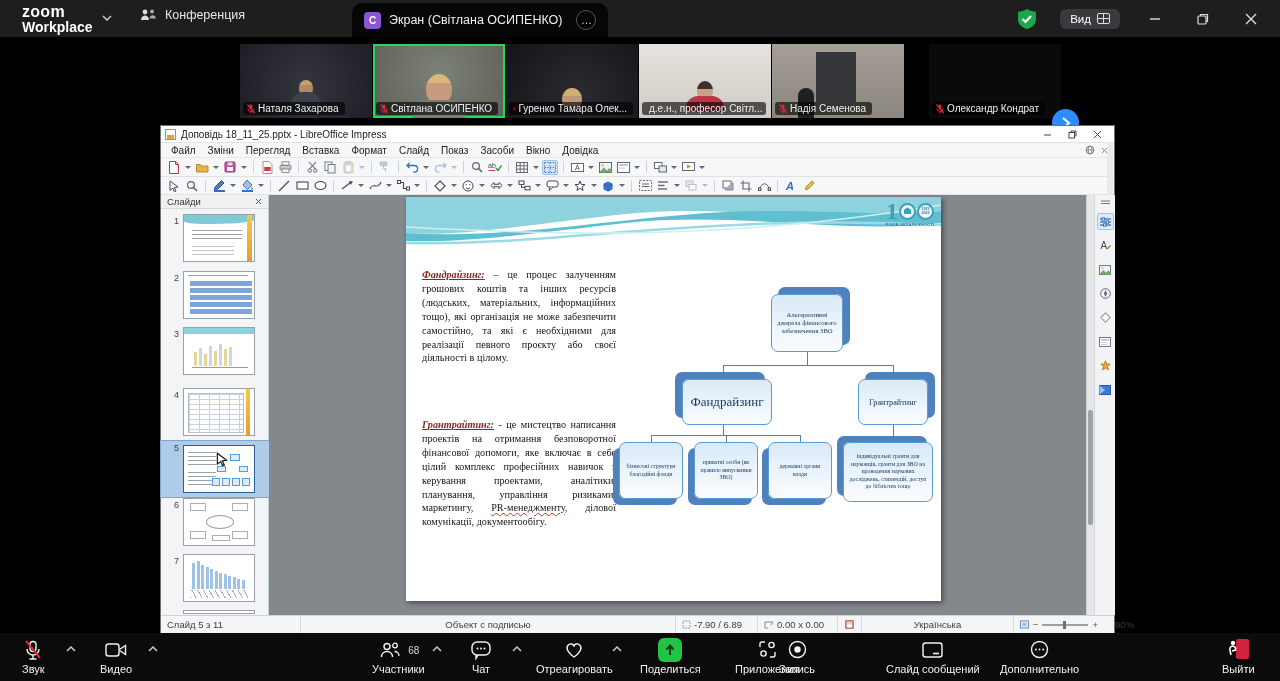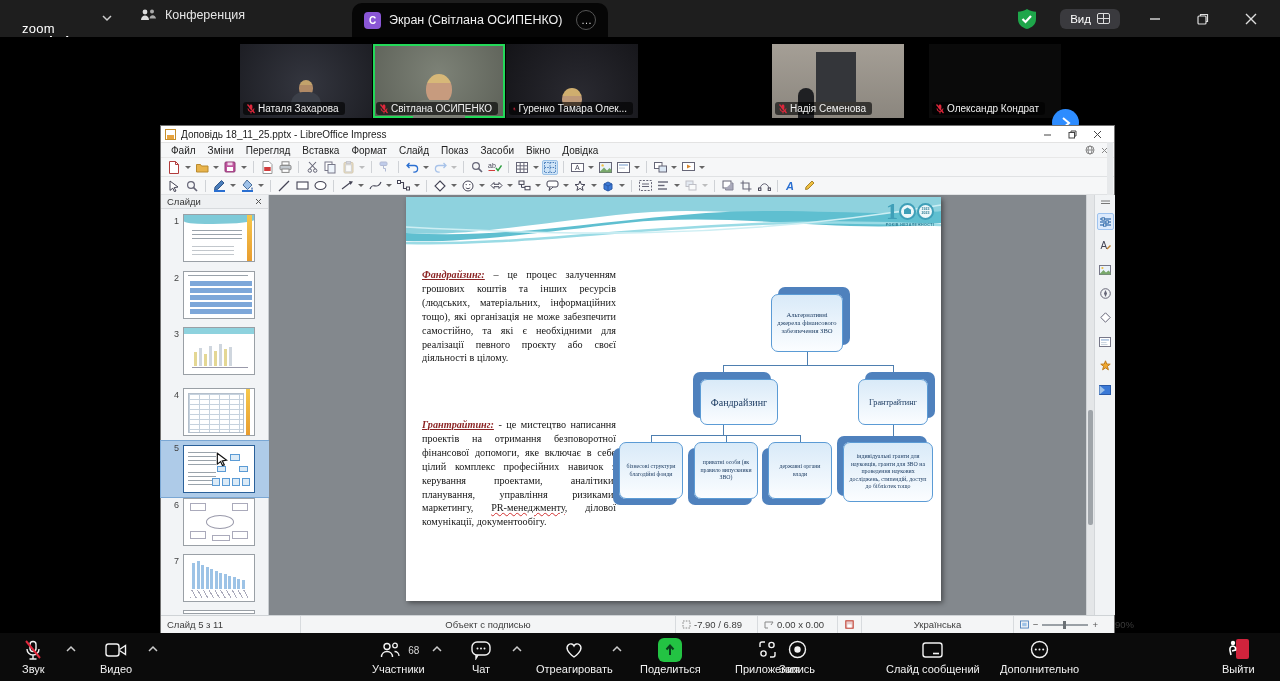--- a/index.html
+++ b/index.html
@@ -2,21 +2,21 @@
 <html><head>
 <meta charset="utf-8">
 <style>
   * { margin:0; padding:0; box-sizing:border-box; }
   html,body { width:1280px; height:681px; background:#000; font-family:"Liberation Sans", sans-serif; }
   #app { position:relative; width:1280px; height:681px; overflow:hidden; background:#000; }
 
   
   .topbar { position:absolute; left:0; top:0; width:1280px; height:37px; background:#1e1e1e; }
   .zlogo { position:absolute; left:22px; top:4px; color:#fff; line-height:1; }
-  .zlogo .l1 { font-size:13px; font-weight:normal; letter-spacing:.3px;margin-top:18px; }
+  .zlogo .l1 { font-size:16px; font-weight:bold; letter-spacing:.3px; }
   .zlogo .l2 { font-size:14px; font-weight:bold; }
   .logo-chev { position:absolute; left:102px; top:14px; width:10px; height:8px; }
   .tab-home { position:absolute; left:140px; top:8px; display:flex; align-items:center; gap:8px; color:#e6e6e6; font-size:12.5px; }
   .tab-active { position:absolute; left:352px; top:3px; height:34px; background:#060606; border-radius:10px 10px 0 0; display:flex; align-items:center; gap:8px; padding:0 12px; color:#f0f0f0; font-size:12.5px; }
   .cbadge { width:17px; height:17px; border-radius:4px; background:#8a56d6; color:#fff; font-size:10px; font-weight:bold; display:flex; align-items:center; justify-content:center; }
   .tab-menu { width:20px; height:20px; border:1px solid #555; border-radius:50%; color:#ddd; font-size:11px; display:flex; align-items:center; justify-content:center; margin-left:6px; }
   .top-right { position:absolute; right:0; top:0; height:37px; display:flex; align-items:center; gap:22px; padding-right:16px; }
   .shield { width:22px; height:22px; }
   .view-pill { display:flex; align-items:center; gap:6px; background:#3a3a3e; border-radius:6px; padding:4px 10px; color:#fff; font-size:11.5px; }
   .winbtn { width:26px; height:20px; display:flex; align-items:center; justify-content:center; }
@@ -200,20 +200,34 @@
       <div class="nameplate">
         <svg width="8" height="10" viewBox="0 0 8 10">
             <rect x="2.6" y="0.5" width="2.8" height="5" rx="1.4" fill="#e0283c"></rect>
             <path d="M1 4.5 a3 3 0 0 0 6 0 M4 7.5 v2" stroke="#e0283c" fill="none"></path>
             <line x1="0.5" y1="0.5" x2="7.5" y2="9" stroke="#e0283c" stroke-width="1.2"></line>
           </svg>
         <span>Гуренко Тамара Олек...</span>
       </div>
     </div>
 
+    <div class="tile" style="left:639px;background:linear-gradient(#e6e3de,#cfccc6);">
+      <div class="pers" style="bottom:6px;">
+        <div class="head" style="width:16px;height:19px;background:linear-gradient(#3a3032 42%,#caa183 42%);"></div>
+        <div class="torso" style="width:38px;height:16px;background:#c03545;"></div>
+      </div>
+      <div class="nameplate">
+        <svg width="8" height="10" viewBox="0 0 8 10">
+            <rect x="2.6" y="0.5" width="2.8" height="5" rx="1.4" fill="#e0283c"></rect>
+            <path d="M1 4.5 a3 3 0 0 0 6 0 M4 7.5 v2" stroke="#e0283c" fill="none"></path>
+            <line x1="0.5" y1="0.5" x2="7.5" y2="9" stroke="#e0283c" stroke-width="1.2"></line>
+          </svg>
+        <span>д.е.н., професор Світл...</span>
+      </div>
+    </div>
 
     <div class="tile" style="left:772px;background:linear-gradient(#a59f96,#8b867e);">
       <div style="position:absolute;left:44px;top:8px;width:40px;height:50px;background:#34363a;"></div>
       <div style="position:absolute;left:26px;bottom:0;width:16px;height:30px;border-radius:8px 8px 0 0;background:#1f2023;"></div>
       <div class="nameplate">
         <svg width="8" height="10" viewBox="0 0 8 10">
             <rect x="2.6" y="0.5" width="2.8" height="5" rx="1.4" fill="#e0283c"></rect>
             <path d="M1 4.5 a3 3 0 0 0 6 0 M4 7.5 v2" stroke="#e0283c" fill="none"></path>
             <line x1="0.5" y1="0.5" x2="7.5" y2="9" stroke="#e0283c" stroke-width="1.2"></line>
           </svg>
@@ -756,21 +770,21 @@
           <div class="cline" style="left:317px;top:168px;width:1px;height:14px;"></div>
           <div class="cline" style="left:487px;top:168px;width:1px;height:14px;"></div>
           <div class="cline" style="left:317px;top:228px;width:1px;height:10px;"></div>
           <div class="cline" style="left:245px;top:238px;width:150px;height:1px;"></div>
           <div class="cline" style="left:245px;top:238px;width:1px;height:7px;"></div>
           <div class="cline" style="left:320px;top:238px;width:1px;height:7px;"></div>
           <div class="cline" style="left:394px;top:238px;width:1px;height:7px;"></div>
           <div class="cline" style="left:487px;top:228px;width:1px;height:17px;"></div>
 
           <div class="dnode" style="left:365px;top:97px;width:72px;height:58px;font-size:6.6px;line-height:8px;box-shadow:7px -7px 0 #4f81bd;">Альтернативні джерела фінансового забезпечення ЗВО</div>
-          <div class="dnode" style="left:294px;top:182px;width:78px;height:46px;font-size:10px;box-shadow:-7px -7px 0 #4f81bd;">Фандрайзинг</div>
+          <div class="dnode" style="left:276px;top:182px;width:90px;height:46px;font-size:13px;box-shadow:-7px -7px 0 #4f81bd;">Фандрайзинг</div>
           <div class="dnode" style="left:452px;top:182px;width:70px;height:46px;font-size:8.2px;box-shadow:7px -7px 0 #4f81bd;">Грантрайтинг</div>
           <div class="dnode" style="left:213px;top:245px;width:64px;height:57px;font-size:5.8px;line-height:7.5px;box-shadow:-6px 6px 0 #4f81bd;">бізнесові структури благодійні фонди</div>
           <div class="dnode" style="left:288px;top:245px;width:64px;height:57px;font-size:5.8px;line-height:7.5px;box-shadow:-6px 6px 0 #4f81bd;">приватні особи (як правило випускники ЗВО)</div>
           <div class="dnode" style="left:362px;top:245px;width:64px;height:57px;font-size:5.8px;line-height:7.5px;box-shadow:-6px 6px 0 #4f81bd;">державні органи влади</div>
           <div class="dnode" style="left:437px;top:245px;width:90px;height:60px;font-size:5.9px;line-height:7.5px;box-shadow:-6px -6px 0 #4f81bd;">індивідуальні гранти для науковців, гранти для ЗВО на проведення наукових досліджень, стипендій, доступ до бібліотек тощо</div>
         </div>
       </div>
     </div>
 
     <div class="vscroll">

